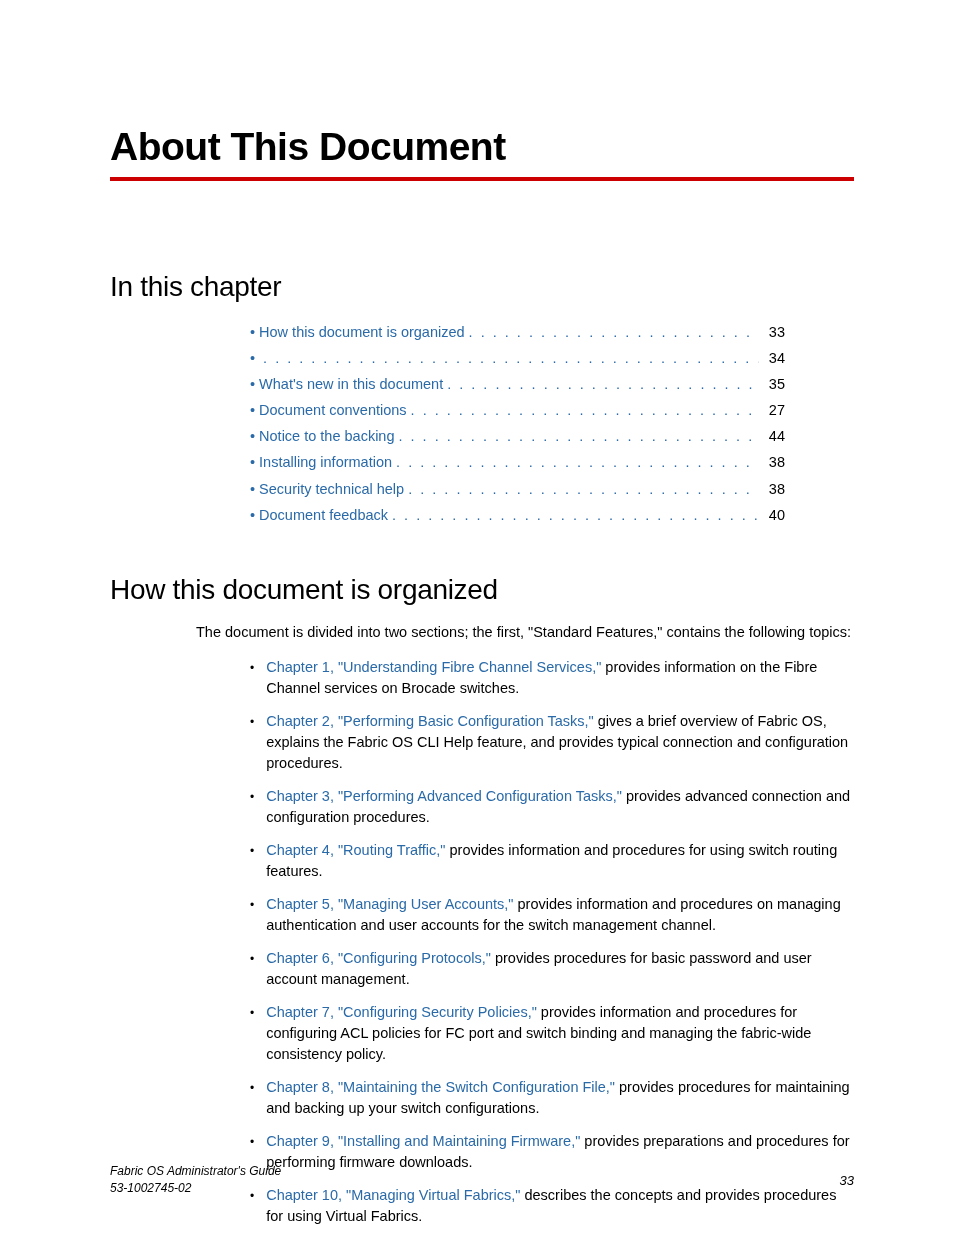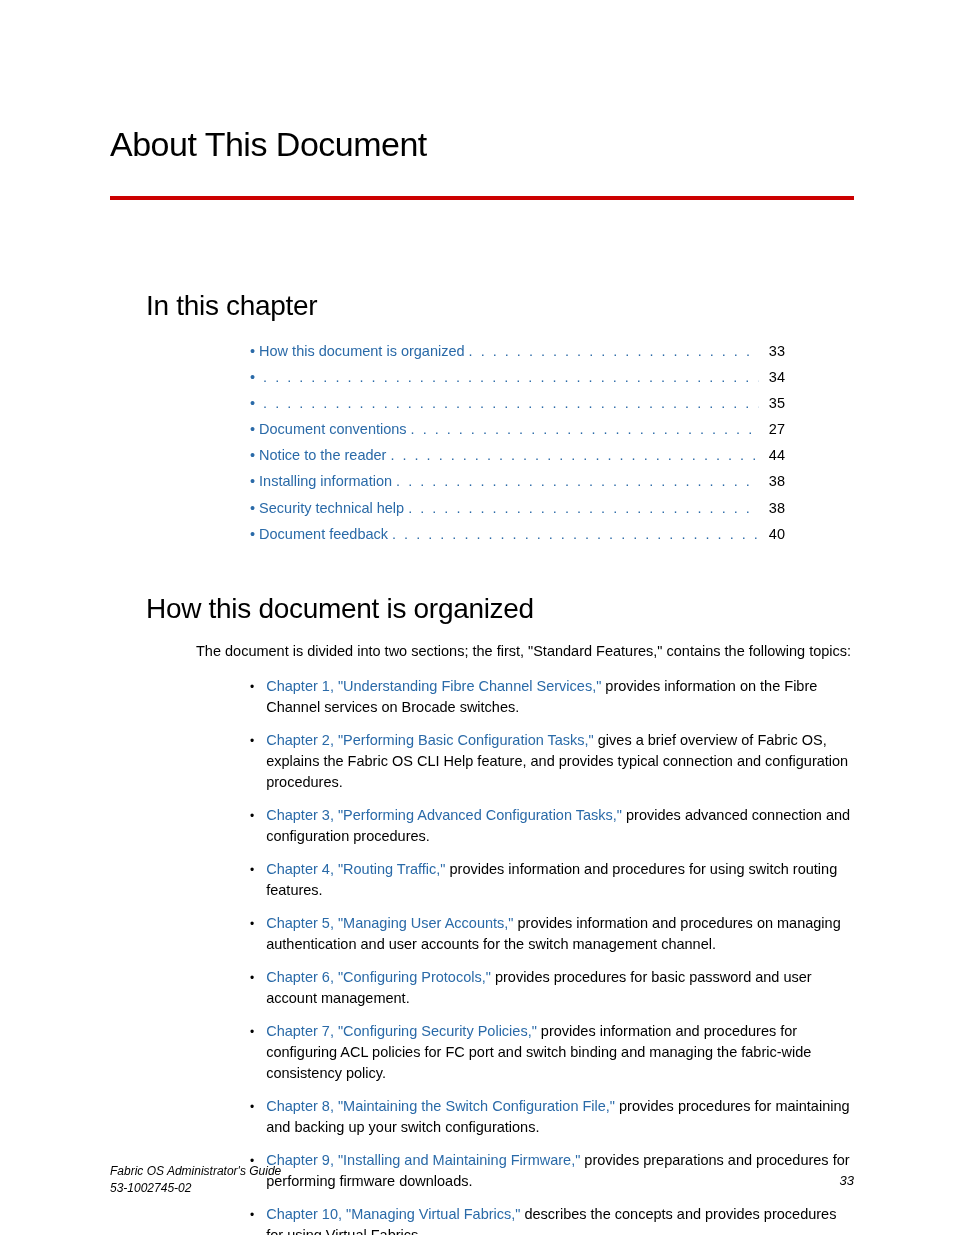--- a/index.html
+++ b/index.html
@@ -8,38 +8,37 @@
     height: 1235px;
     background: #fff;
     font-family: Arial, Helvetica, sans-serif;
     color: #000;
     position: relative;
     padding: 125px 100px 0 110px;
   }
   .title {
     font-family: "Arial Narrow", Arial, sans-serif;
     font-stretch: condensed;
-    font-size: 34px;
-    font-weight: 400;
+    font-size: 39px;
+    font-weight: 700;
     letter-spacing: -0.5px;
-    margin-bottom: 32px;
+    margin-bottom: 8px;
   }
   .red-rule {
     height: 4px;
     background: #cc0000;
     margin-bottom: 90px;
   }
   .h2 {
     font-family: "Arial Narrow", Arial, sans-serif;
     font-stretch: condensed;
     font-size: 28px;
     font-weight: 400;
     letter-spacing: -0.3px;
     margin-bottom: 16px;
-    margin-left: 36px;
   }
   .toc {
     margin-left: 140px;
     width: 535px;
     margin-bottom: 46px;
   }
   .toc-row {
     display: flex;
     align-items: baseline;
     font-size: 14.5px;
@@ -111,32 +110,33 @@
       <span class="toc-dots"></span>
       <span class="toc-page">33</span>
     </div>
     <div class="toc-row">
       <span class="toc-bullet">•</span>
       <span class="toc-dots"></span>
       <span class="toc-page">34</span>
     </div>
     <div class="toc-row">
       <span class="toc-bullet">•</span>
+      <span class="toc-link">What's new in this document</span>
       <span class="toc-dots"></span>
       <span class="toc-page">35</span>
     </div>
     <div class="toc-row">
       <span class="toc-bullet">•</span>
       <span class="toc-link">Document conventions</span>
       <span class="toc-dots"></span>
       <span class="toc-page">27</span>
     </div>
     <div class="toc-row">
       <span class="toc-bullet">•</span>
-      <span class="toc-link">Notice to the reader</span>
+      <span class="toc-link">Notice to the backing</span>
       <span class="toc-dots"></span>
       <span class="toc-page">44</span>
     </div>
     <div class="toc-row">
       <span class="toc-bullet">•</span>
       <span class="toc-link">Installing information</span>
       <span class="toc-dots"></span>
       <span class="toc-page">38</span>
     </div>
     <div class="toc-row">

